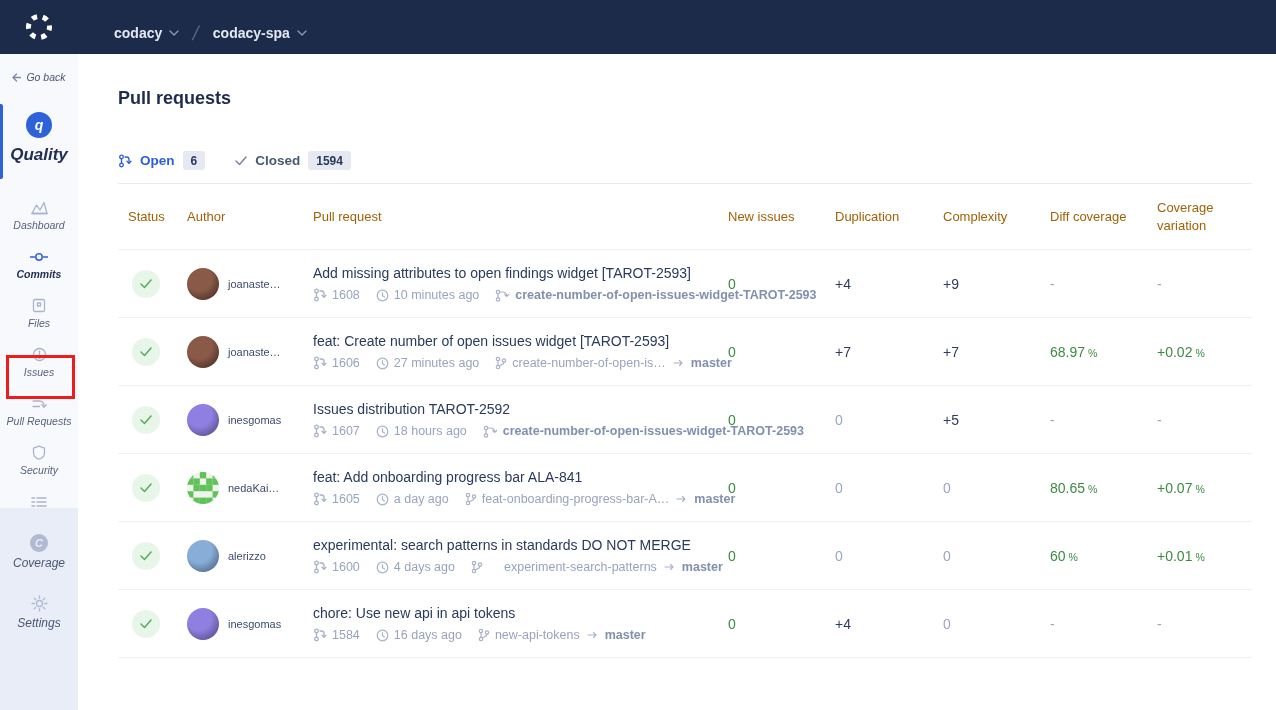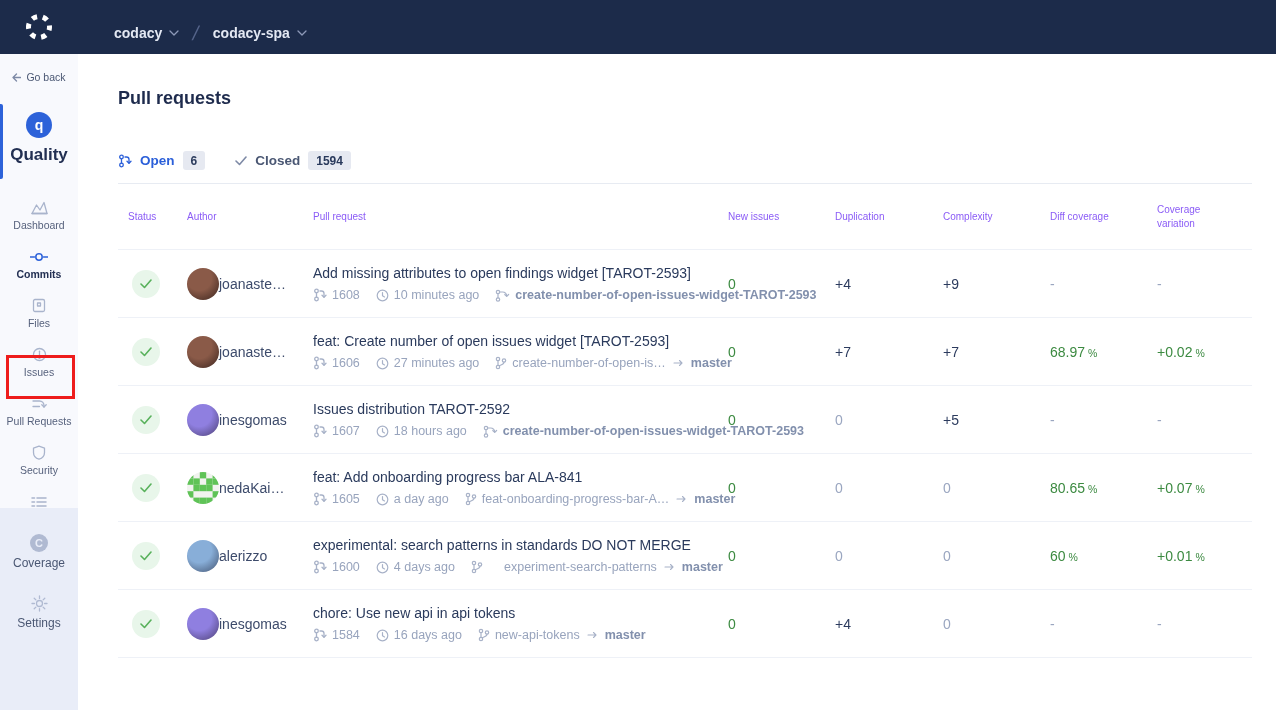--- a/index.html
+++ b/index.html
@@ -18,21 +18,21 @@
   .topbar-right { margin-left:auto; display:flex; align-items:center; gap:26px; padding-right:26px; }
   .topbar-link { font-size:13.5px; color:#d9e0ee; cursor:pointer; }
   .topbar-sep { width:1px; height:26px; background:#3c4a6e; }
   .user-menu { display:flex; align-items:center; gap:8px; cursor:pointer; }
   .user-avatar { width:30px; height:30px; border-radius:50%;
     background:radial-gradient(circle at 50% 38%, #c8a98c 0%, #8a94ad 55%, #4a3c38 100%);
     border:1px solid #30405f; }
   .user-menu .chev { color:#aab4cc; display:flex; }
 
   
-  .sidebar { position:absolute; top:54px; left:0; width:78px; height:656px; background:#f8f9fd; }
+  .sidebar { position:absolute; top:54px; left:0; width:78px; height:656px; background:#f8f9fd;font-style:italic; }
   .go-back { height:40px; display:flex; align-items:center; justify-content:center; gap:5px;
     font-size:10.5px; color:#4a5773; cursor:pointer; padding-top:6px; }
   .go-back .ic { display:flex; color:#7e8aa6; }
   .product-block { position:relative; margin-top:10px; padding:8px 0 14px; text-align:center; cursor:pointer; }
   .active-bar { position:absolute; left:0; top:0; bottom:0; width:3px; background:#2d62d9; border-radius:0 2px 2px 0; }
   .quality-badge { width:26px; height:26px; border-radius:50%; background:#2d62d9; color:#fff;
     font-weight:bold; font-size:14px; display:flex; align-items:center; justify-content:center; margin:0 auto; }
   .product-label { margin-top:7px; font-size:17px; font-weight:bold; color:#222f52; }
   .nav-list { margin-top:12px; }
   .nav-item { height:49px; display:flex; flex-direction:column; align-items:center;
@@ -59,27 +59,27 @@
   .tabs { margin-top:42px; display:flex; gap:30px; padding-bottom:13px; border-bottom:1px solid #e7ebf2; }
   .tab { display:flex; align-items:center; gap:8px; font-size:13.5px; font-weight:bold;
     color:#4a5773; cursor:pointer; }
   .tab.active { color:#2b5fd9; }
   .tab .tic { display:flex; }
   .tab .badge { background:#e6e9f1; border-radius:3px; padding:2.5px 8px; font-size:12px;
     font-weight:bold; color:#2a3a5c; }
 
   .grid-cols { display:grid; grid-template-columns:59px 126px 415px 107px 108px 107px 107px 1fr;
     padding-left:10px; align-items:center; }
-  .thead { min-height:66px; color:#8b5cf6; font-size:10px; border-bottom:1px solid #eef1f7; }
+  .thead { min-height:66px; color:#a16207; font-size:13px; border-bottom:1px solid #eef1f7; }
   .thead .th { padding-right:14px; line-height:1.35; }
 
   .row { height:68px; border-bottom:1px solid #eef1f7; cursor:pointer; }
   .status-circle { width:28px; height:28px; border-radius:50%; background:#e8f6ea;
     display:flex; align-items:center; justify-content:center; color:#58b15b; margin-left:4px; }
-  .author-cell { display:flex; align-items:center; font-size:14px; color:#3d4b6b;
+  .author-cell { display:flex; align-items:center; gap:9px; font-size:11px; color:#3d4b6b;
     padding-right:10px; }
   .avatar { width:32px; height:32px; border-radius:50%; flex:0 0 32px; overflow:hidden; }
   .pr-cell { padding-right:24px; }
   .pr-title { font-size:14px; color:#2a3a5c; margin-bottom:7px; }
   .pr-meta { display:flex; align-items:center; font-size:12.5px; color:#98a4bd; white-space:nowrap; }
   .pr-meta .mi { display:flex; color:#a8b2c8; margin-right:5px; }
   .pr-meta .val { margin-right:16px; }
   .pr-branch.bold, .pr-target { font-weight:bold; color:#8290ad; }
   .pr-meta .arrow { margin:0 7px 0 0; }
   .metric { font-size:14px; }

